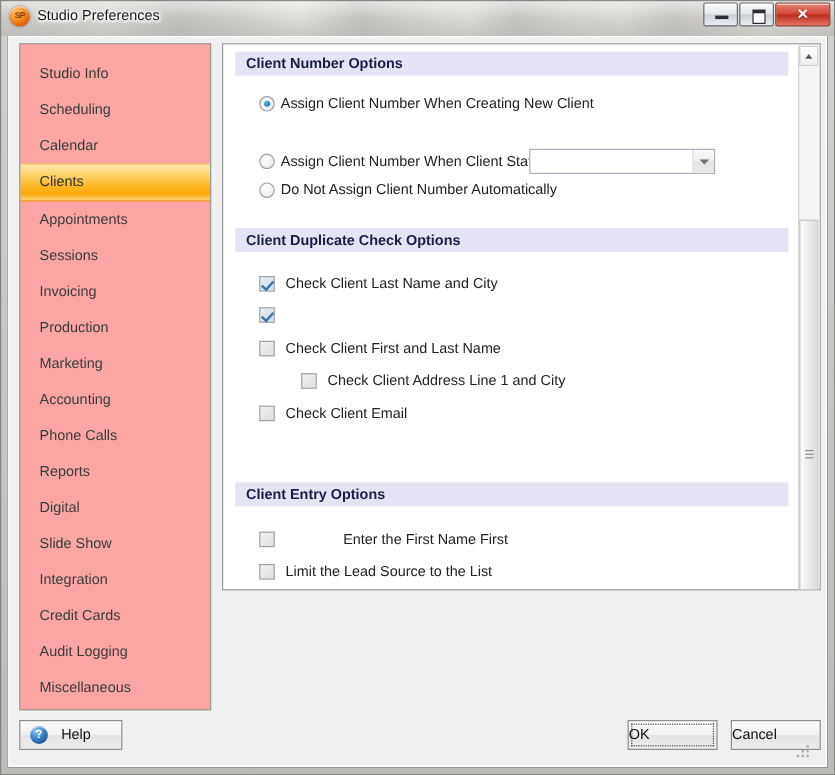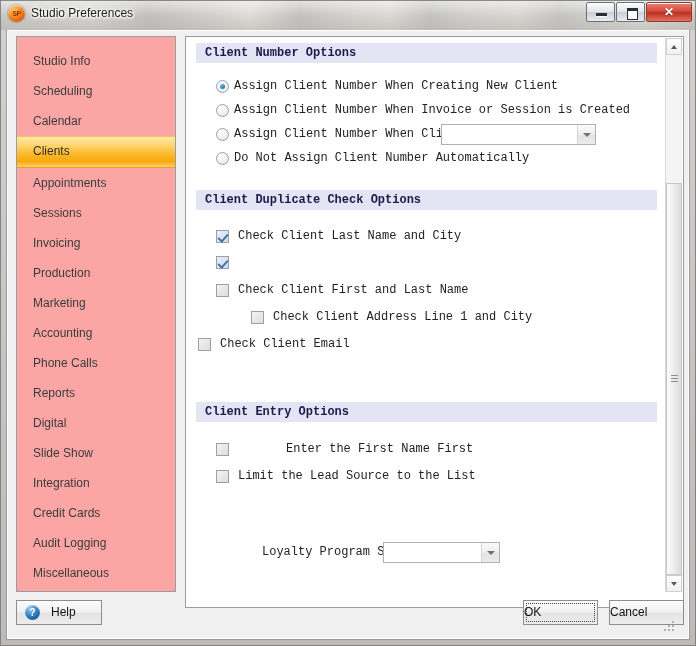--- a/index.html
+++ b/index.html
@@ -165,26 +165,25 @@
     background: linear-gradient(180deg, #ffe9ae 0%, #ffd166 32%, #fcb520 62%, #f9a90d 82%, #ffd274 100%);
     border-top: 1px solid #f6c35b;
     border-bottom: 1px solid #ef9c16;
     line-height: 28px;
   }
 
   
   .content {
     position: absolute;
     left: 177px; top: 5px;
-    width: 499px; height: 572px;
+    width: 499px; height: 456px;
     background: #ffffff;
     border: 1px solid #9c9c9c;
     box-sizing: border-box;
     overflow: hidden;
-    font-family: Liberation Mono, monospace;
   }
   .scroll-area {
     position: absolute;
     left: 0; top: 0;
     width: 481px; height: 554px;
     overflow: hidden;
   }
 
   .sec-header {
     position: absolute;
@@ -441,24 +440,20 @@
       <div class="content">
         <div class="scroll-area">
 
           <div class="sec-header" style="top:6px;">Client Number Options</div>
 
           <div class="opt-row" style="left:30px; top:42px;">
             <span class="radio checked"></span>
             <span>Assign Client Number When Creating New Client</span>
           </div>
 
-          <div class="opt-row" style="left:30px; top:66px;">
-            <span class="radio"></span>
-            <span>Assign Client Number When Invoice or Session is Created</span>
-          </div>
 
           <div class="opt-row" style="left:30px; top:90px;">
             <span class="radio"></span>
             <span>Assign Client Number When Client Status is</span>
           </div>
           <div class="combo" style="position:absolute; left:255px; top:87px; width:155px;">
             <span class="cval"></span>
             <span class="carrow"></span>
           </div>
 
@@ -477,21 +472,21 @@
             <span class="cbox checked"></span>
           </div>
           <div class="opt-row" style="left:30px; top:246px;">
             <span class="cbox"></span>
             <span>Check Client First and Last Name</span>
           </div>
           <div class="opt-row" style="left:30px; top:273px;padding-left:35px;">
             <span class="cbox"></span>
             <span>Check Client Address Line 1 and City</span>
           </div>
-          <div class="opt-row" style="left:12px; top:300px;justify-content:space-between;">
+          <div class="opt-row" style="left:30px; top:300px;justify-content:space-between;">
             <span class="cbox"></span>
             <span>Check Client Email</span>
           </div>
 
           <div class="sec-header" style="top:365px;">Client Entry Options</div>
 
           <div class="opt-row" style="left:30px; top:405px;gap:48px;">
             <span class="cbox"></span>
             <span>Enter the First Name First</span>
           </div>

